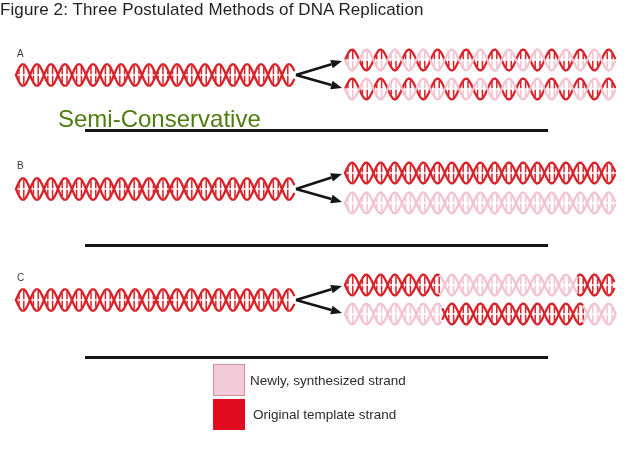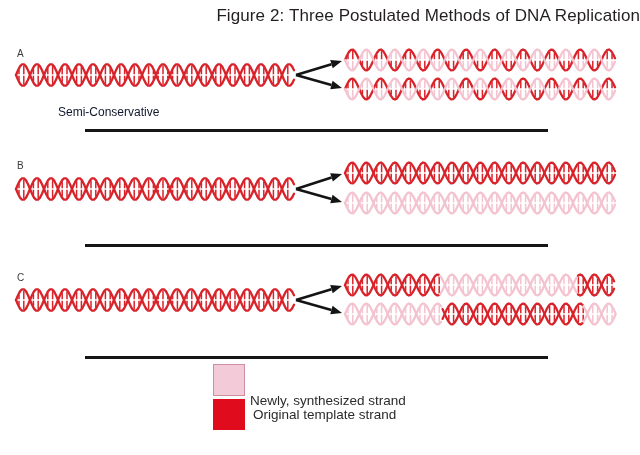--- a/index.html
+++ b/index.html
@@ -5,47 +5,47 @@
   html,body{margin:0;padding:0;background:#ffffff;}
   #figure-canvas{
     position:relative;
     width:640px;height:455px;
     background:#ffffff;
     overflow:hidden;
     font-family:"Liberation Sans","DejaVu Sans",sans-serif;
     color:var(--c-text,#231f20);
   }
   #figure-title{
-    position:absolute;top:6px;left:0;width:640px;
-    text-align:right;
+    position:absolute;top:0;left:0;width:640px;
+    text-align:left;
     font-size:17px;font-weight:400;letter-spacing:.1px;
     color:var(--c-text,#231f20);
   }
   .section-letter{
     position:absolute;left:17px;
     font-size:10px;color:#3a3a3a;
   }
   .section-label{
     position:absolute;left:58px;
-    font-size:12px;color:#0f172a;
+    font-size:24px;color:#4d7c0f;
   }
   .section-underline{
     position:absolute;left:85px;width:463px;height:2.5px;
     background:var(--c-line,#161616);
   }
   #dna-svg{position:absolute;top:0;left:0;}
   .legend-swatch{
     position:absolute;left:213px;width:32px;
   }
   #legend-swatch-new{top:364px;height:32px;background:var(--c-legend-new,#f3cbd8);border:1px solid #cf8fa2;box-sizing:border-box;}
   #legend-swatch-original{top:399px;height:31px;background:var(--c-legend-orig,#e00c1e);}
   .legend-label{
     position:absolute;font-size:13.5px;color:#2b2b2b;
   }
-  #legend-label-new{left:250px;top:373px;margin-top:20px;}
+  #legend-label-new{left:250px;top:373px;}
   #legend-label-original{left:253px;top:407px;text-align:center;}
 </style>
 </head>
 <body>
 
 <div id="figure-canvas">
 
   <div id="figure-title">Figure 2: Three Postulated Methods of DNA Replication</div>
 
   <svg id="dna-svg" width="640" height="455" viewBox="0 0 640 455" aria-hidden="true">

